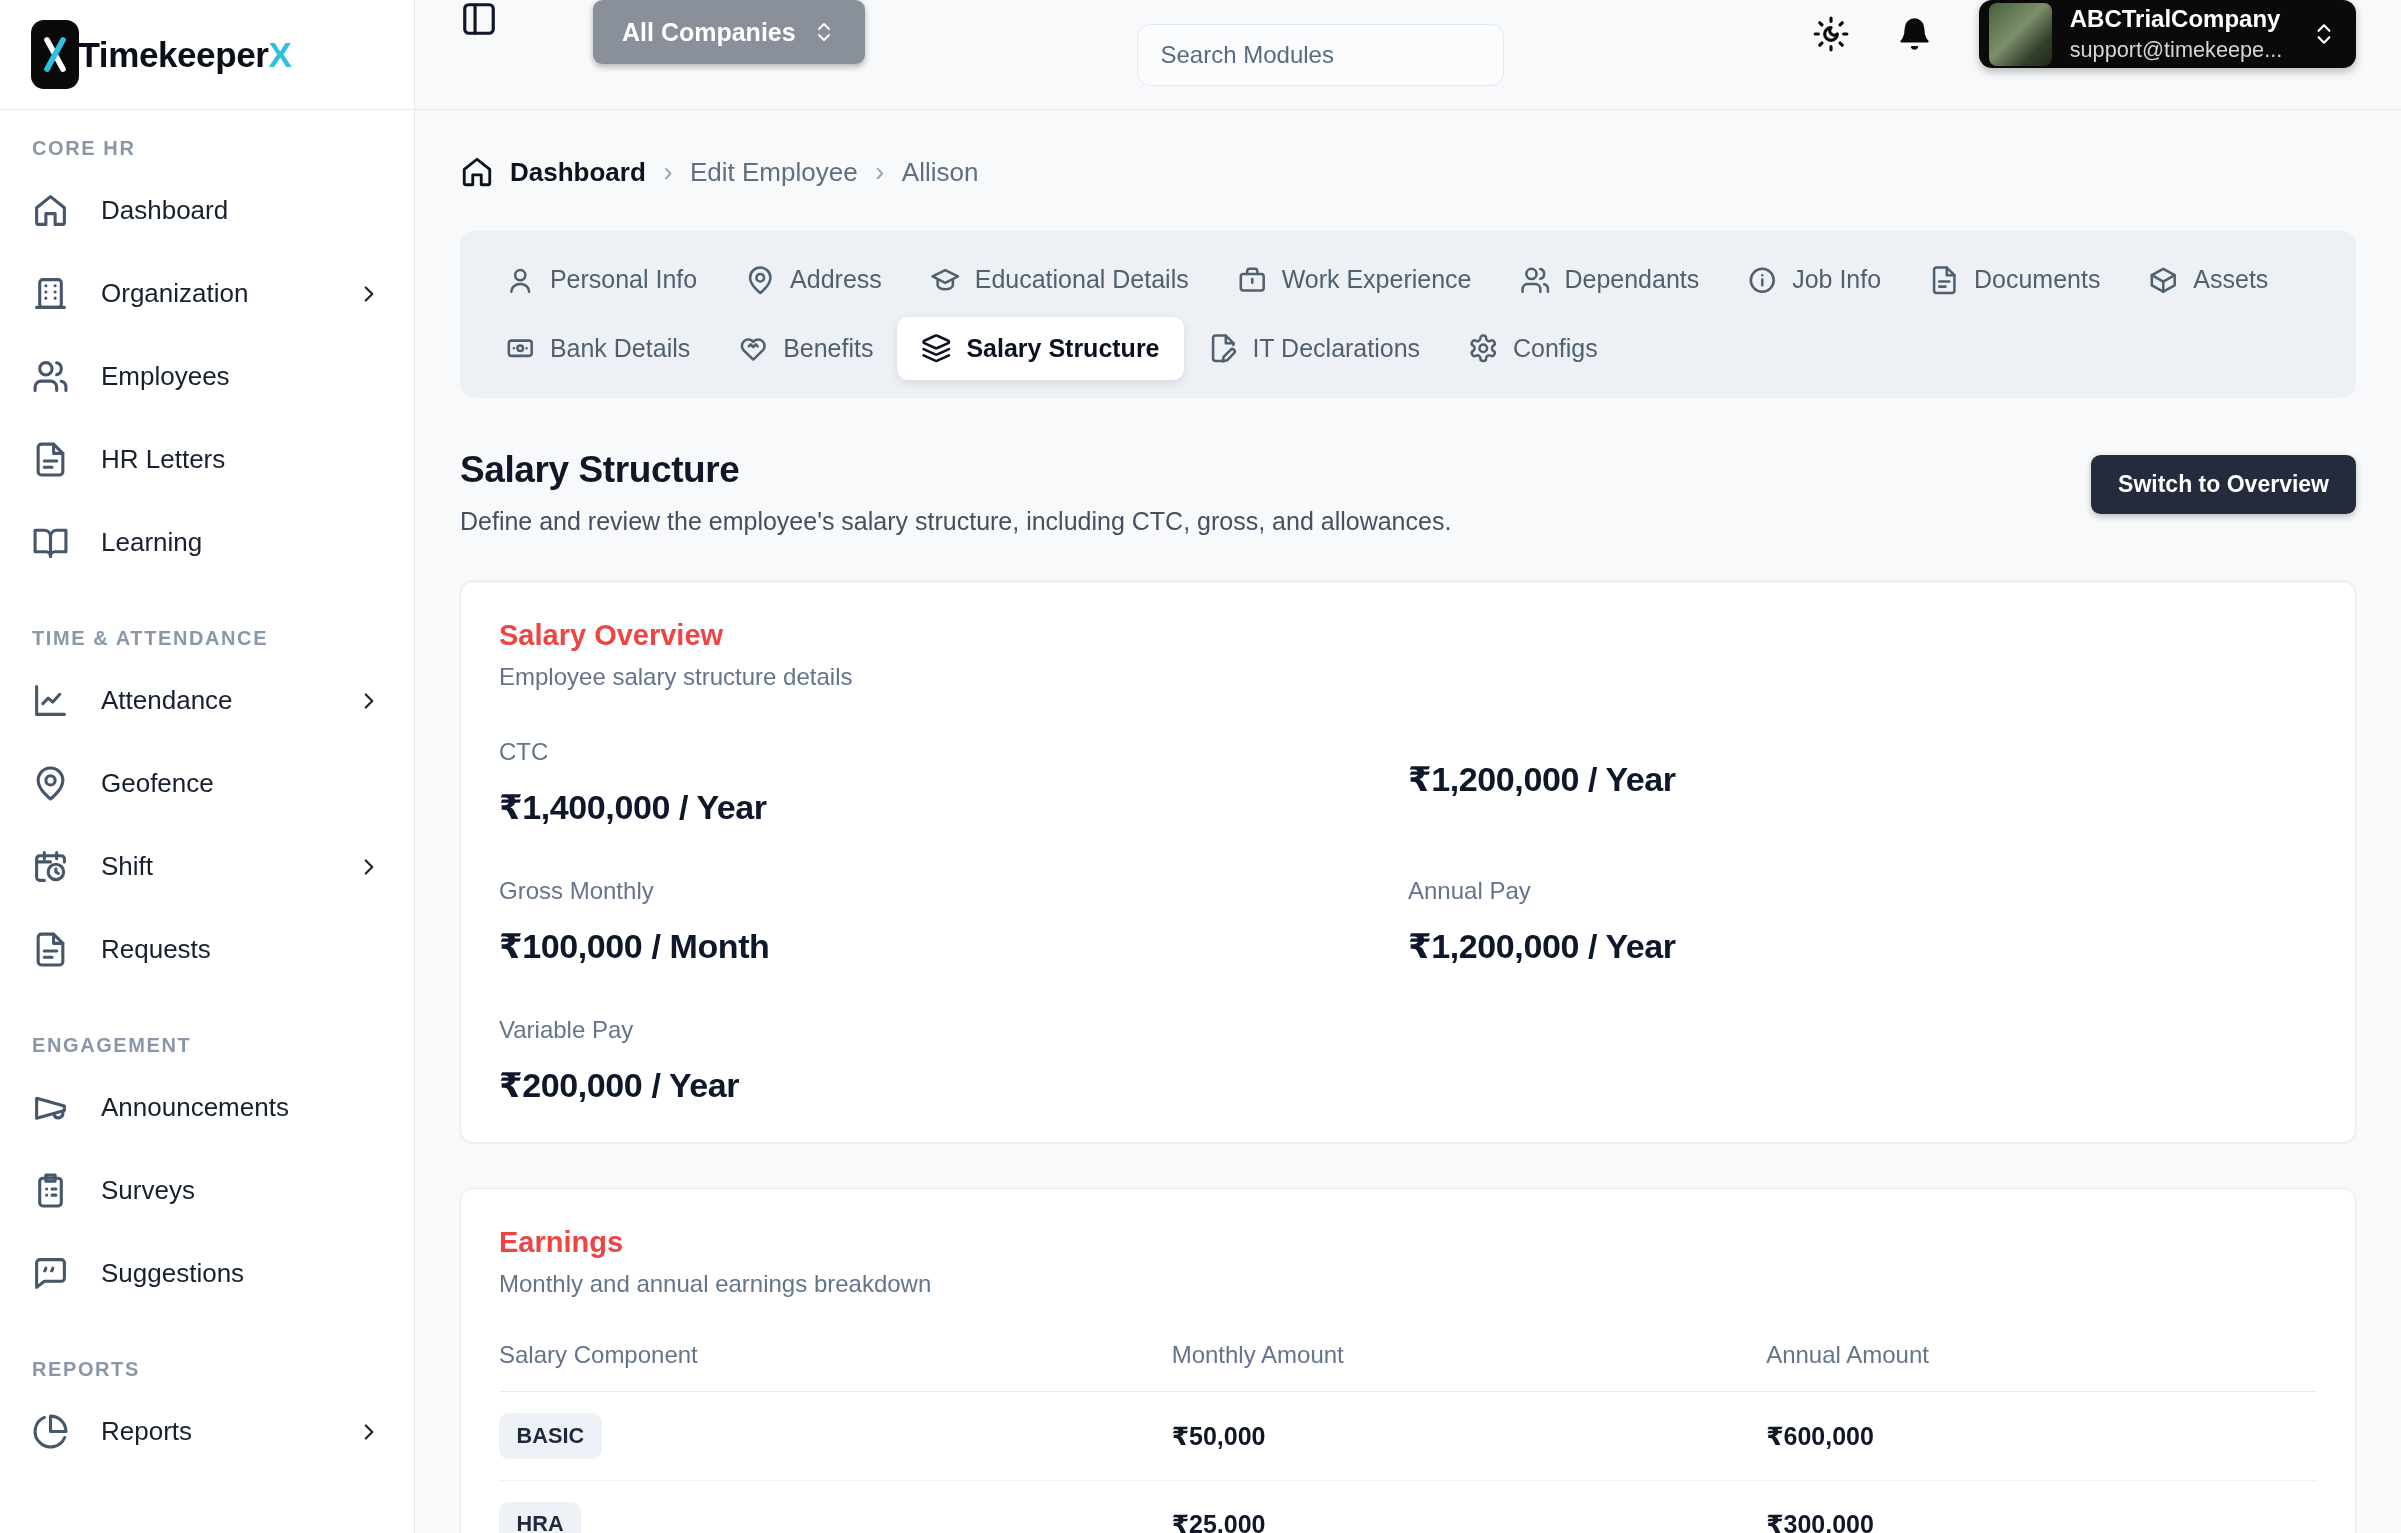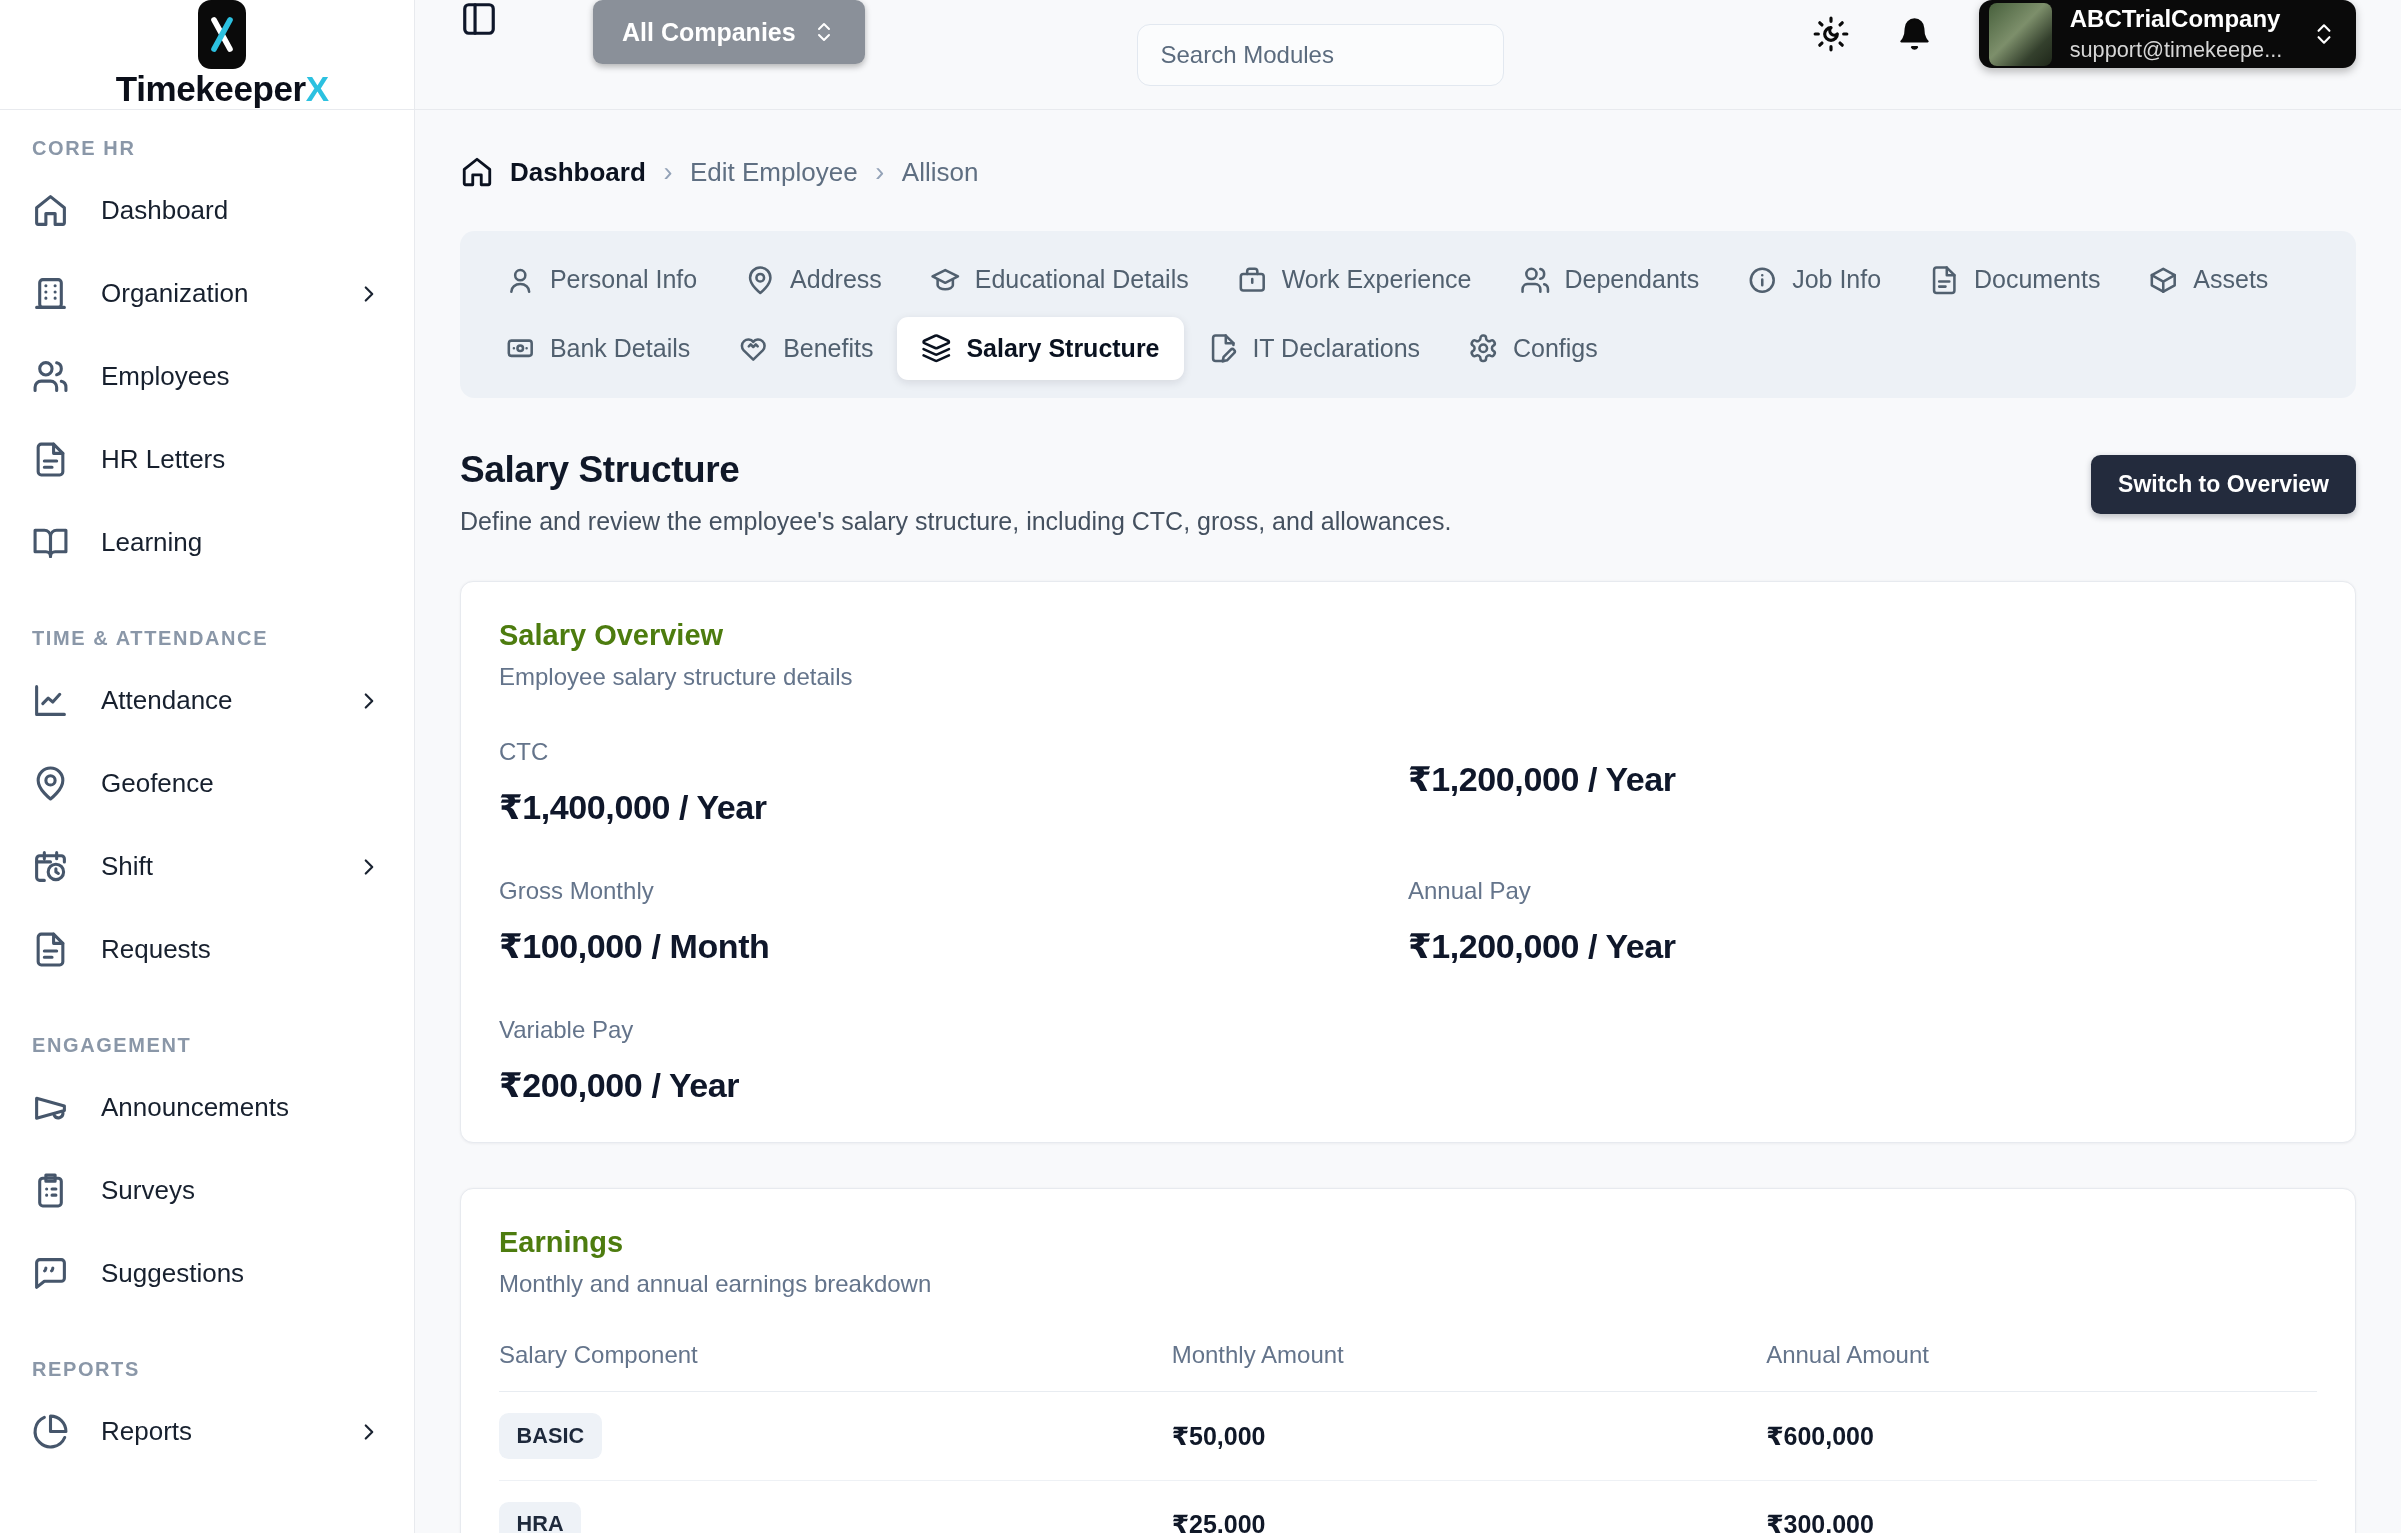--- a/index.html
+++ b/index.html
@@ -11,21 +11,21 @@
   svg { display:block; }
   .ic { stroke:currentColor; fill:none; stroke-width:2; stroke-linecap:round; stroke-linejoin:round; }
 
   
   .sidebar {
     position:absolute; left:0; top:0; width:415px; height:1534px;
     background:#ffffff; border-right:1.6px solid #e8eaee; z-index:5;
   }
   .brand {
     height:110px; display:flex; align-items:center; padding-left:30.5px; 
-    border-bottom:1.6px solid #e8eaee; background:#fff;flex-direction:column;
+    border-bottom:1.6px solid #e8eaee; background:#fff;
   }
   .brand-logo {
     width:48px; height:69px; background:#0a0a0a; border-radius:13px;
     display:flex; align-items:center; justify-content:center;
   }
   .brand-name { font-size:35px; font-weight:700; color:#0b0f19; letter-spacing:-0.4px; }
   .brand-name .accent { color:#2cc1e0; }
   .nav { padding:27px 0 0 0; }
   .section-label {
     font-size:20px; font-weight:700; letter-spacing:1.6px; color:#8a97a8;
@@ -105,21 +105,21 @@
   .switch-btn {
     margin-left:auto; margin-top:6.4px; height:59px; padding:0 27px; border:none; border-radius:9.6px;
     background:#232b3d; color:#fff; font-size:23px; font-weight:600; cursor:pointer;
     box-shadow:0 2.4px 6.4px rgba(16,24,40,0.25); font-family:inherit;
   }
 
   .card {
     margin-top:45px; background:#fff; border:1.6px solid #e7eaef; border-radius:13px;
     box-shadow:0 0.8px 2.4px rgba(16,24,40,0.05); padding:37px 38px;
   }
-  .card-title { font-size:29px; font-weight:700; color:#4d7c0f; }
+  .card-title { font-size:29px; font-weight:700; color:#ef4444; }
   .card-sub { margin-top:11.2px; font-size:24px; color:#64748b; }
 
   .metrics { margin-top:47px; display:grid; grid-template-columns:repeat(2,1fr); row-gap:50px; }
   .metric-label { font-size:24px; color:#64748b; }
   .metric-value { margin-top:21px; font-size:34px; font-weight:700; color:#0f172a; letter-spacing:-0.4px; }
 
   .etable { margin-top:43px; }
   .thead {
     display:grid; grid-template-columns:37% 32.7% 30.3%; font-size:24px; color:#64748b;
     padding-bottom:22.5px; border-bottom:1.6px solid #e8ecf1;

